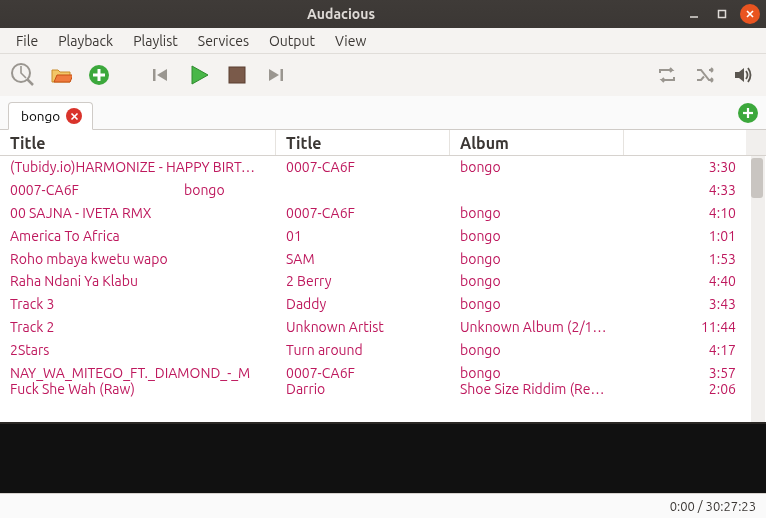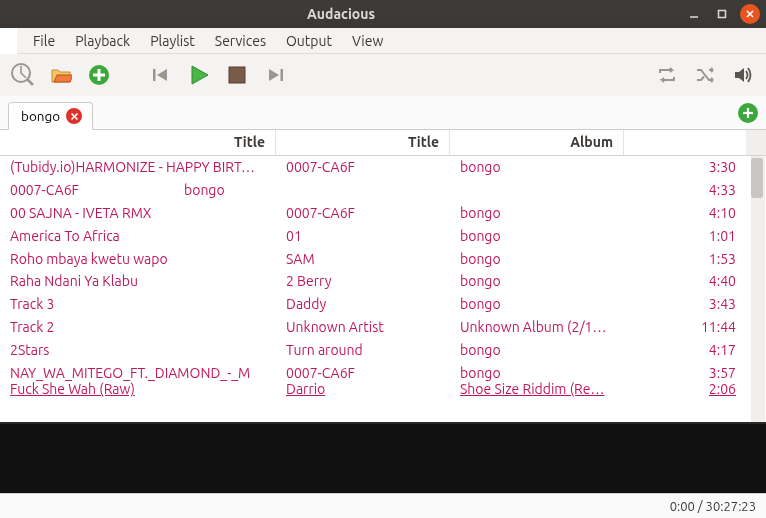--- a/index.html
+++ b/index.html
@@ -4,54 +4,54 @@
 <style>
 * { margin: 0; padding: 0; box-sizing: border-box; font-family: Ubuntu, "Segoe UI", sans-serif; }
 body { width: 766px; height: 518px; background: #fff; overflow: hidden; display: flex; flex-direction: column; }
 
 .titlebar { height: 28px; background: linear-gradient(#3f3b38,#3b3734); color: #dfdbd7; display: flex; align-items: center; padding: 0 6px; }
 .titlebar .title { flex: 1; text-align: center; font-weight: 600; font-size: 14px; }
 .titlebar .win-btn { width: 20px; height: 20px; margin-left: 8px; display: flex; align-items: center; justify-content: center; border-radius: 10px; }
 .titlebar .close { background: #e95420; color: #fff; }
 .titlebar svg { display: block; }
 
-.menubar { height: 26px; background: #f5f3f1; border-bottom: 1px solid #e0ddd9; display: flex; align-items: center; padding: 0 6px; font-size: 14px; color: #3b3734; margin-left: 17px; }
+.menubar { height: 26px; background: #f5f3f1; border-bottom: 1px solid #e0ddd9; display: flex; align-items: center; padding: 0 6px; font-size: 14px; color: #3b3734; }
 .menubar .menu { padding: 3px 10px; cursor: default; }
 
 .toolbar { height: 42px; background: #f5f3f1; display: flex; align-items: center; padding: 0 10px; gap: 12px; }
 .toolbar .spacer { flex: 1; }
 .toolbar .tbtn { width: 26px; height: 26px; display: flex; align-items: center; justify-content: center; }
 
 .tabbar { height: 34px; background: #fafafa; display: flex; align-items: flex-end; padding: 0 8px; border-bottom: 1px solid #cfcbc7; }
 .tab { display: flex; align-items: center; gap: 6px; background: #fff; border: 1px solid #cfcbc7; border-bottom: 1px solid #fff; padding: 5px 10px 5px 12px; border-radius: 4px 4px 0 0; font-size: 13.5px; margin-bottom: -1px; }
 .tab .x { width: 16px; height: 16px; border-radius: 8px; background: #d9332b; color: #fff; display: flex; align-items: center; justify-content: center; font-size: 11px; }
 .tabbar .spacer { flex: 1; }
 .tabbar .add { width: 20px; height: 20px; border-radius: 10px; background: #3ca83c; color: #fff; display: flex; align-items: center; justify-content: center; font-size: 15px; margin-bottom: 6px; }
 
-.headers { display: flex; height: 26px; background: #fff; border-bottom: 1px solid #d6d2ce; font-weight: 700; font-size: 14px; color: #3b3734; text-align: right; }
+.headers { display: flex; height: 26px; background: #fff; border-bottom: 1px solid #d6d2ce; font-weight: 700; font-size: 16px; color: #3b3734; }
 .headers > div { padding: 4px 10px; border-right: 1px solid #e6e3df; }
 .col-title { width: 276px; }
 .col-artist { width: 174px; }
 .col-album { width: 174px; }
 .col-spacer { flex: 1; border-right: none !important; }
 .col-dur { width: 70px; text-align: right; border-right: none !important; }
 .col-scroll { width: 16px; border-right: none !important; background: #f1efed; }
 
 .list { flex: 1; overflow: hidden; position: relative; }
 .row { display: flex; height: 22.8px; font-size: 14px; color: #be185d; align-items: center; }
 .row > div { padding: 0 10px; white-space: nowrap; overflow: hidden; text-overflow: ellipsis; }
 .row .c-title { width: 276px; }
 .row .c-artist { width: 174px; }
 .row .c-album { width: 174px; }
 .row .c-spacer { flex: 1; }
 .row .c-dur { width: 70px; text-align: right; }
 .row .c-scroll { width: 16px; }
 .list .scrollbar-track { position: absolute; right: 1px; top: 0; bottom: 0; width: 14px; background: #f1efed; }
 .list .scrollbar-thumb { position: absolute; right: 2px; top: 2px; width: 12px; height: 40px; background: #c9c5c1; border-radius: 3px; }
-.row.cut > div { overflow: hidden; text-decoration: underline; }
+.row.cut > div { overflow: hidden; }
 .row.cut { height: 11px; }
 
 .vis { height: 72px; background: #111; border-top: 2px solid #2b2825; border-bottom: 1px solid #d6d2ce; }
 
 .statusbar { height: 24px; background: #fafafa; display: flex; align-items: center; justify-content: flex-end; padding: 0 10px; font-size: 13px; color: #3b3734; text-align: center; }
 </style>
 </head>
 <body>
 
 <div class="titlebar">

